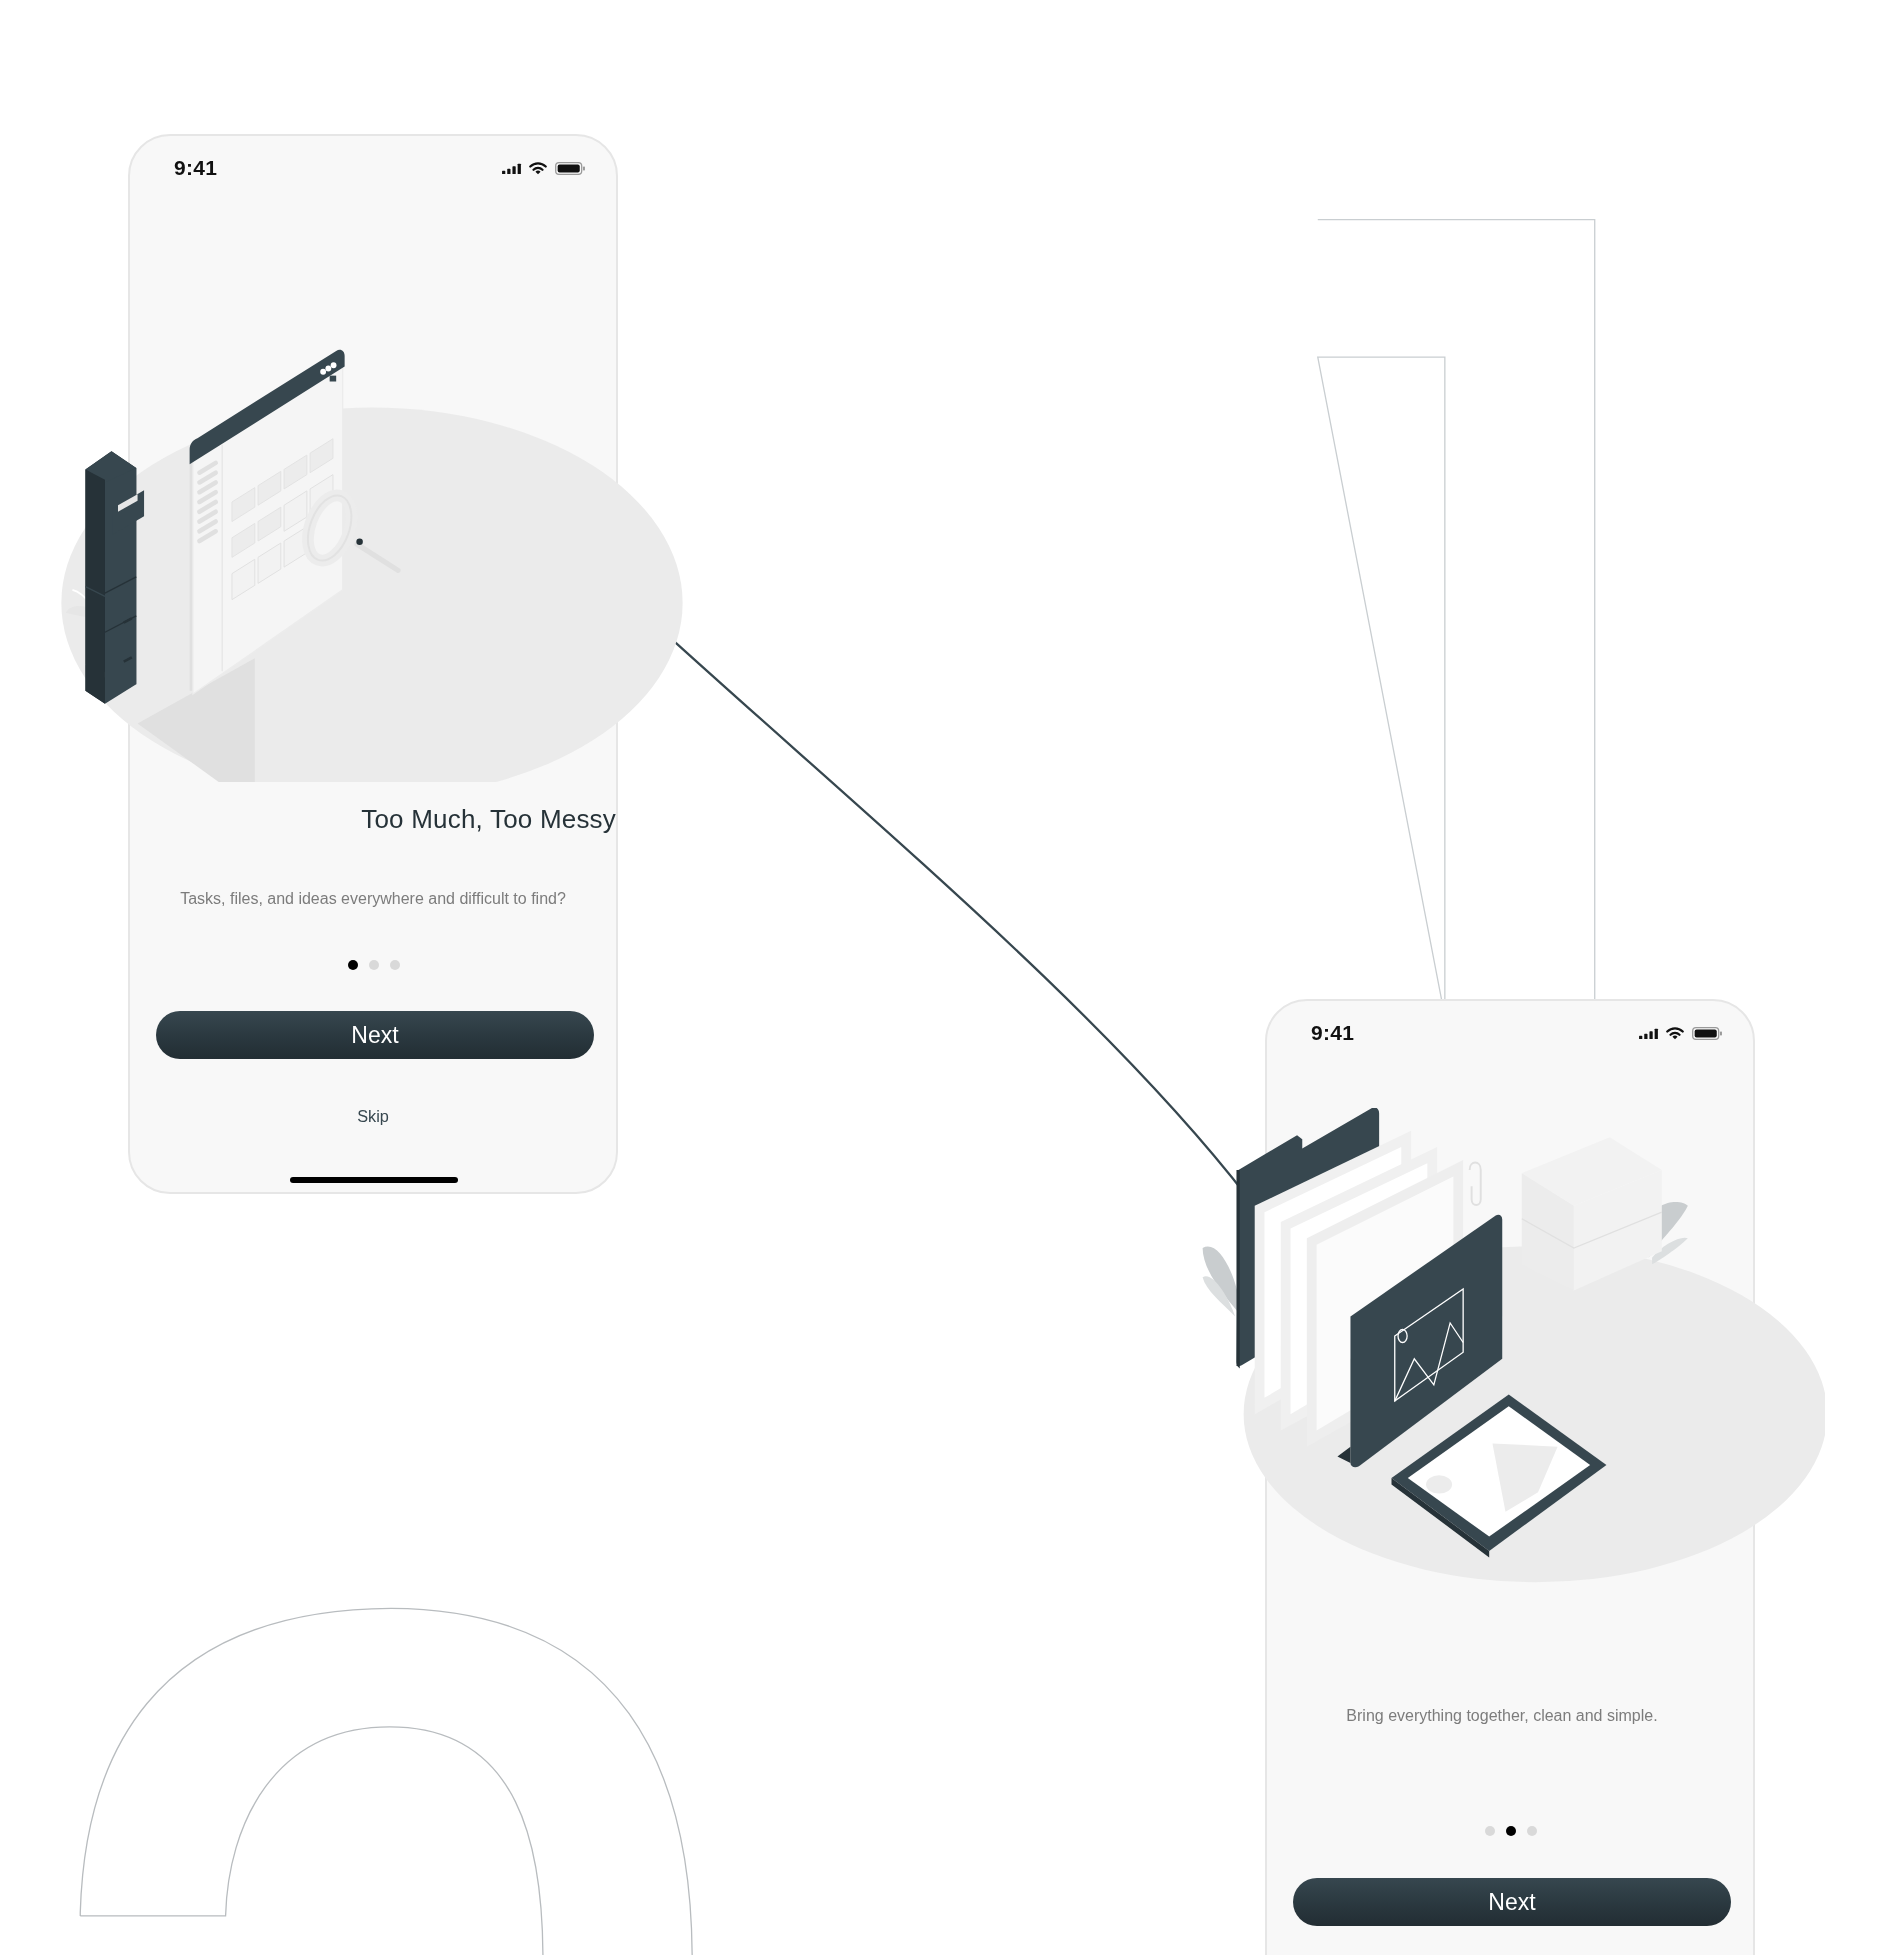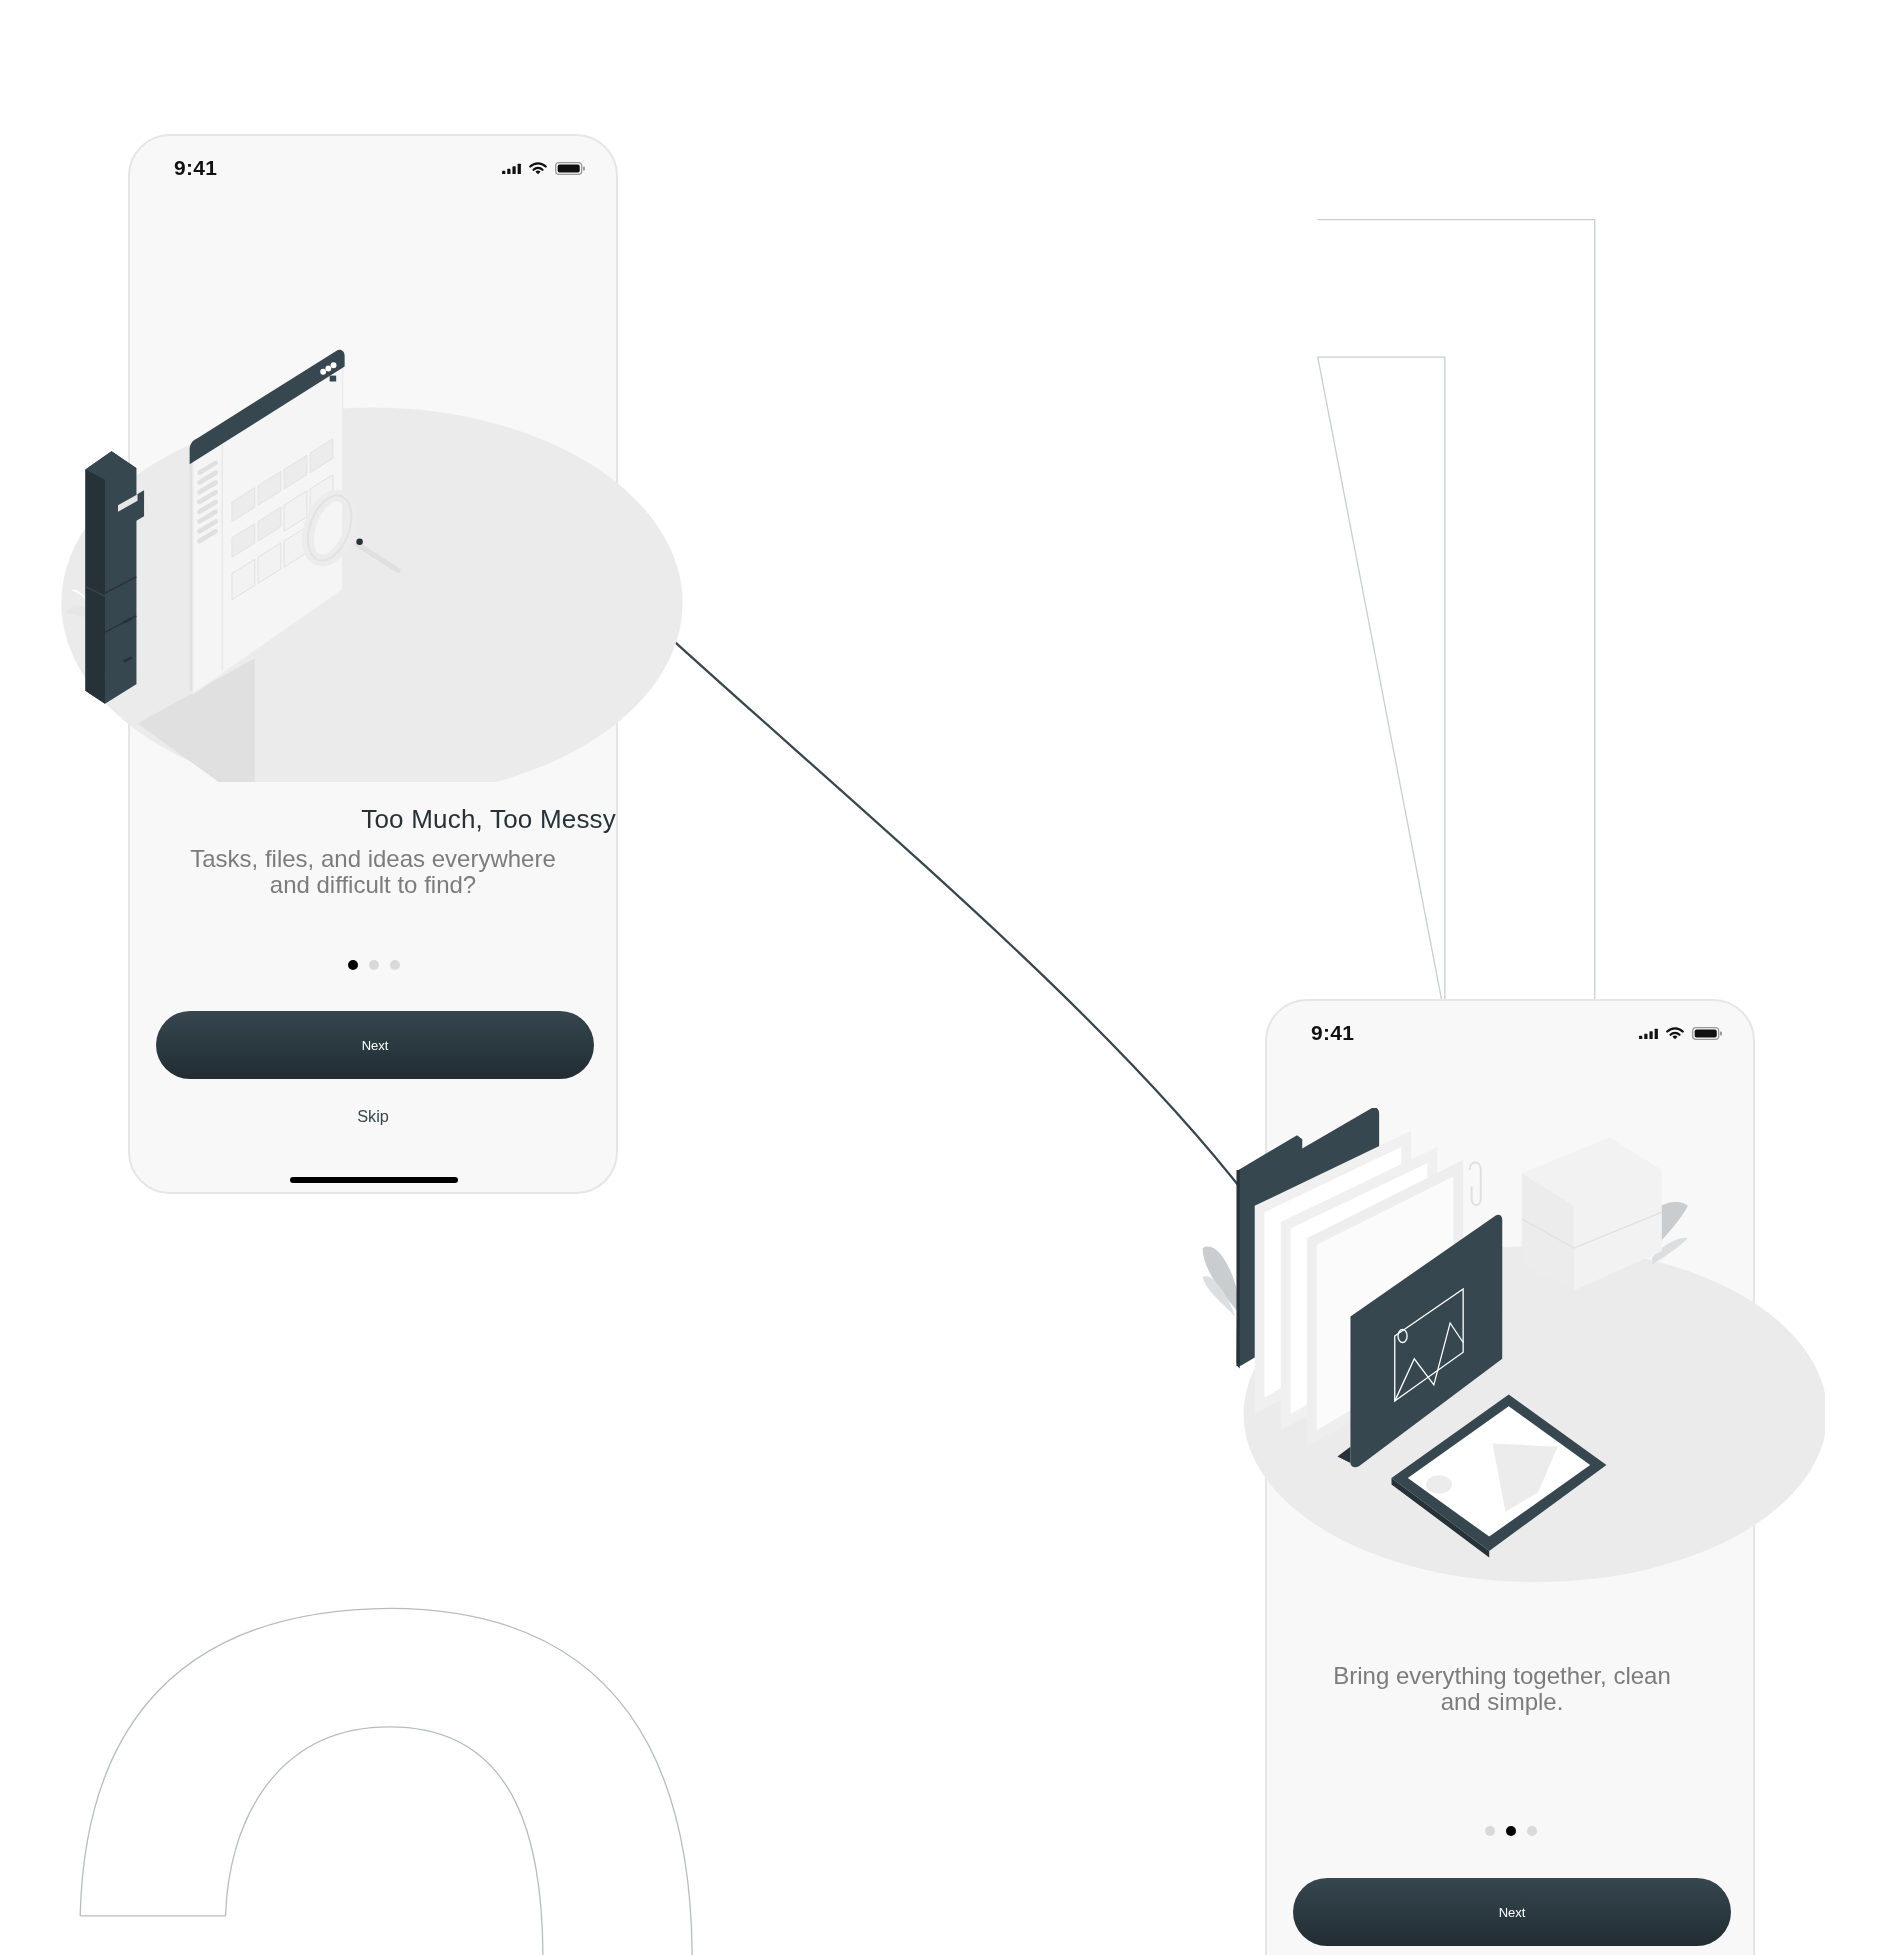--- a/index.html
+++ b/index.html
@@ -19,29 +19,29 @@
     letter-spacing:0.3px;
   }
   .status-icons { position:absolute; display:flex; align-items:center; gap:7.8px; }
   .illus { position:absolute; }
   .title {
     position:absolute; left:0; right:0; text-align:right;
     font-size:26px; color:#263238; font-weight:400; letter-spacing:0.2px;
   }
   .subtitle {
     position:absolute; text-align:center;
-    font-size:24px; line-height:26px; color:#7c7c7c;
+    font-size:16px; line-height:26px; color:#7c7c7c;margin-top:40px;
   }
   .dots { position:absolute; display:flex; gap:10.4px; }
   .dot { width:10.4px; height:10.4px; border-radius:50%; background:#d9d9d9; }
   .dot.active { background:#000; }
   .btn {
-    position:absolute; height:68px; border-radius:34px;
+    position:absolute; height:48px; border-radius:34px;
     background:linear-gradient(180deg, #37474f 0%, #2a383f 55%, #222d33 100%);
-    color:#ffffff; font-size:13px; display:flex; align-items:center; justify-content:center;
+    color:#ffffff; font-size:23px; display:flex; align-items:center; justify-content:center;
     border:none; cursor:pointer;
   }
   .skip {
     position:absolute; left:0; right:0; text-align:center;
     font-size:16.3px; font-weight:400; color:#37474f; cursor:pointer;
   }
   .home-indicator { position:absolute; height:5.9px; border-radius:3.3px; background:#000; }
 </style>
 </head>
 <body>

